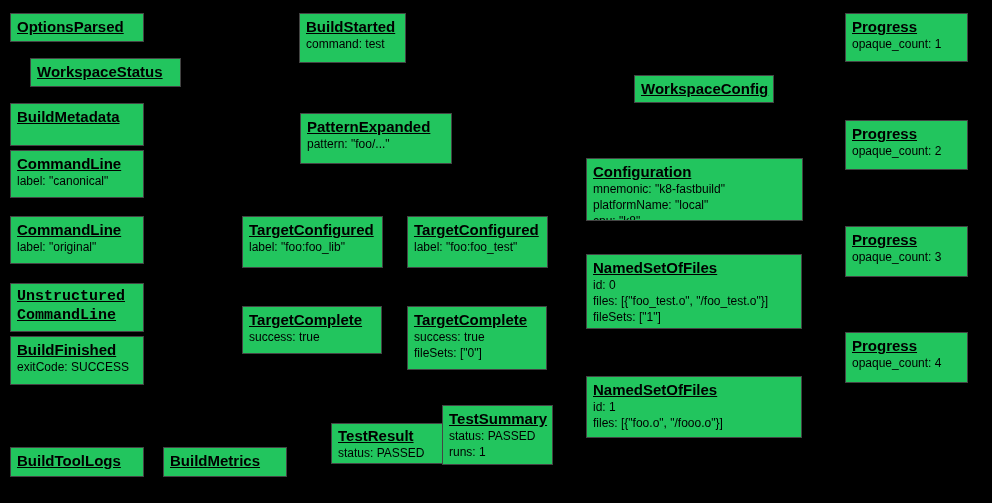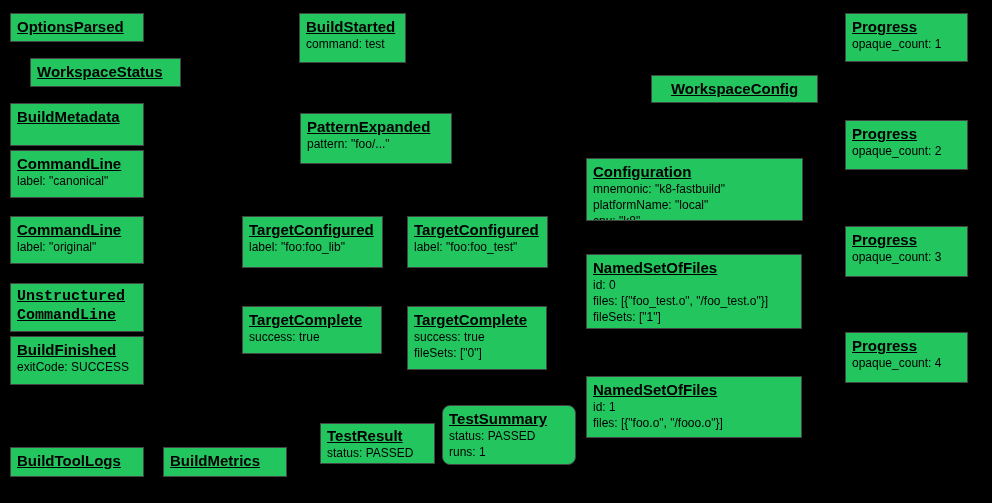--- a/index.html
+++ b/index.html
@@ -107,32 +107,32 @@
     <div class="box-title">TargetComplete</div>
     <div class="box-line">success: true</div>
   </div>
 
   <div class="box" style="left:407px; top:306px; width:140px; height:64px;">
     <div class="box-title">TargetComplete</div>
     <div class="box-line">success: true</div>
     <div class="box-line">fileSets: ["0"]</div>
   </div>
 
-  <div class="box" style="left:320px; top:423px; width:115px; height:41px; padding-top:2px;">
+  <div class="box" style="left:331px; top:423px; width:115px; height:41px; padding-top:2px;">
     <div class="box-title">TestResult</div>
     <div class="box-line">status: PASSED</div>
   </div>
 
-  <div class="box" style="left:442px; top:405px; width:134px; height:60px;border-radius:8px;">
+  <div class="box" style="left:442px; top:405px; width:111px; height:60px;">
     <div class="box-title">TestSummary</div>
     <div class="box-line">status: PASSED</div>
     <div class="box-line">runs: 1</div>
   </div>
 
-  <div class="box" style="left:651px; top:75px; width:167px; height:28px;text-align:center;">
+  <div class="box" style="left:634px; top:75px; width:140px; height:28px;text-align:center;">
     <div class="box-title">WorkspaceConfig</div>
   </div>
 
   <div class="box" style="left:586px; top:158px; width:217px; height:63px;">
     <div class="box-title">Configuration</div>
     <div class="box-line">mnemonic: "k8-fastbuild"</div>
     <div class="box-line">platformName: "local"</div>
     <div class="box-line">cpu: "k8"</div>
   </div>
 

